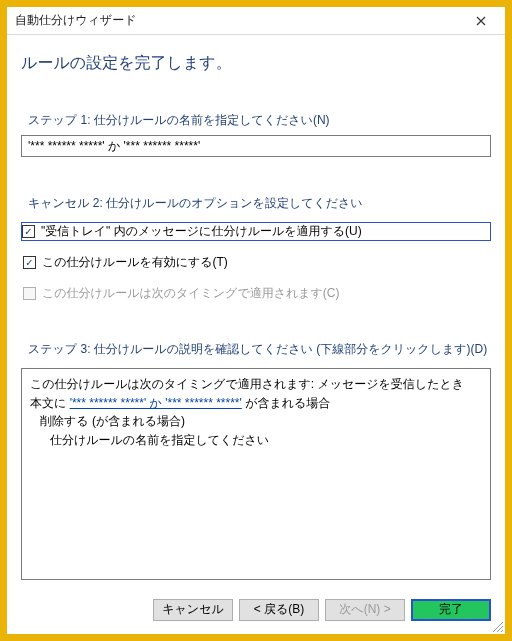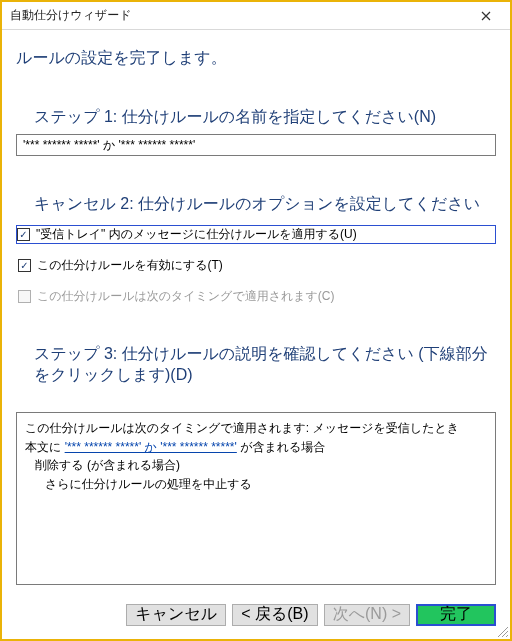--- a/index.html
+++ b/index.html
@@ -1,37 +1,37 @@
 <!DOCTYPE html>
 <html><head>
 <meta charset="utf-8">
 <style>
   html,body{margin:0;padding:0;width:512px;height:641px;background:#fff;font-family:"Yu Gothic UI","Meiryo","MS PGothic",sans-serif;font-size:12px;color:#000;box-sizing:border-box;overflow:hidden}
   *{box-sizing:border-box}
-  .win{width:512px;height:641px;border:2px solid #eab308;background:#fff;position:relative;display:flex;flex-direction:column}
+  .win{width:512px;height:641px;border:7px solid #eab308;background:#fff;position:relative;display:flex;flex-direction:column}
   .titlebar{height:28px;border-bottom:1px solid #d9d9d9;display:flex;align-items:center;padding:0 6px 0 8px;color:#222}
   .titlebar .title{flex:1;font-size:12px}
   .titlebar .close{width:36px;height:100%;display:flex;align-items:center;justify-content:center;color:#333;font-size:13px}
   .body{flex:1;padding:14px 14px 10px 14px;display:flex;flex-direction:column}
   .intro{color:#1f3f77;font-size:16px;margin:4px 0 36px 0}
-  .step-label{color:#1f3f77;font-size:16px;margin:2px 0 6px 18px}
+  .step-label{color:#1f3f77;font-size:12px;margin:2px 0 6px 7px}
   .input-box{width:100%;height:22px;border:1px solid #7a7a7a;padding:2px 6px;font-family:inherit;font-size:12px;display:flex;align-items:center;background:#fff}
   .gap{height:36px}
   .cb-row{display:flex;align-items:center;gap:6px;margin:4px 0 2px 0;padding:1px 2px}
   .cb-row.highlight{border:1.5px solid #2b4fd1;padding:0 0 0 0}
   .cb-row.disabled{color:#9a9a9a}
   .cb{width:13px;height:13px;border:1px solid #333;display:flex;align-items:center;justify-content:center;font-size:10px;line-height:1;color:#1f3f77;background:#fff;flex:none}
   .cb.unchecked{color:transparent}
   .cb.disabled{border-color:#b0b0b0;background:#f7f7f7}
-  .desc-box{border:1px solid #7a7a7a;width:100%;flex:1;min-height:160px;margin-top:20px;padding:6px 8px;background:#fff;font-size:12px;line-height:1.55;position:relative}
+  .desc-box{border:1px solid #7a7a7a;width:100%;flex:1;min-height:160px;margin-top:4px;padding:6px 8px;background:#fff;font-size:12px;line-height:1.55;position:relative}
   .desc-box .link{color:#0645ad;text-decoration:underline;cursor:pointer}
   .indent{padding-left:10px}
   .indent2{padding-left:20px}
   .btnbar{height:44px;border-top:1px solid transparent;display:flex;justify-content:flex-end;align-items:center;gap:6px;padding:0 14px 6px 0}
-  .btn{min-width:80px;height:22px;border:1px solid #adadad;background:#e1e1e1;display:flex;align-items:center;justify-content:center;font-size:16px;color:#000;padding:0 8px}
+  .btn{min-width:80px;height:22px;border:1px solid #adadad;background:#e1e1e1;display:flex;align-items:center;justify-content:center;font-size:12px;color:#000;padding:0 8px}
   .btn.primary{border:2px solid #2b4fd1;background:#22c55e}
   .btn.disabled{color:#9a9a9a}
   .resize{position:absolute;right:2px;bottom:2px;width:12px;height:12px}
   .resize svg{display:block}
 </style>
 </head>
 <body>
 
 <div class="win">
 
@@ -78,21 +78,21 @@
     <div style="height:34px"></div>
 
     <div class="step-label">ステップ 3: 仕分けルールの説明を確認してください (下線部分をクリックします)(D)</div>
 
     <div class="desc-box">
       <div>この仕分けルールは次のタイミングで適用されます: メッセージを受信したとき</div>
       <div>
         <span>本文に </span><span class="link">'*** ****** *****' か '*** ****** *****'</span><span> が含まれる場合</span>
       </div>
       <div class="indent">削除する (が含まれる場合)</div>
-      <div class="indent2">さらに仕分けルールの処理を中止する</div>
+      <div class="indent2">仕分けルールの名前を指定してください</div>
     </div>
 
   </div>
 
   <div class="btnbar">
     <div class="btn">キャンセル</div>
     <div class="btn">&lt; 戻る(B)</div>
     <div class="btn disabled">次へ(N) &gt;</div>
     <div class="btn primary">完了</div>
   </div>

